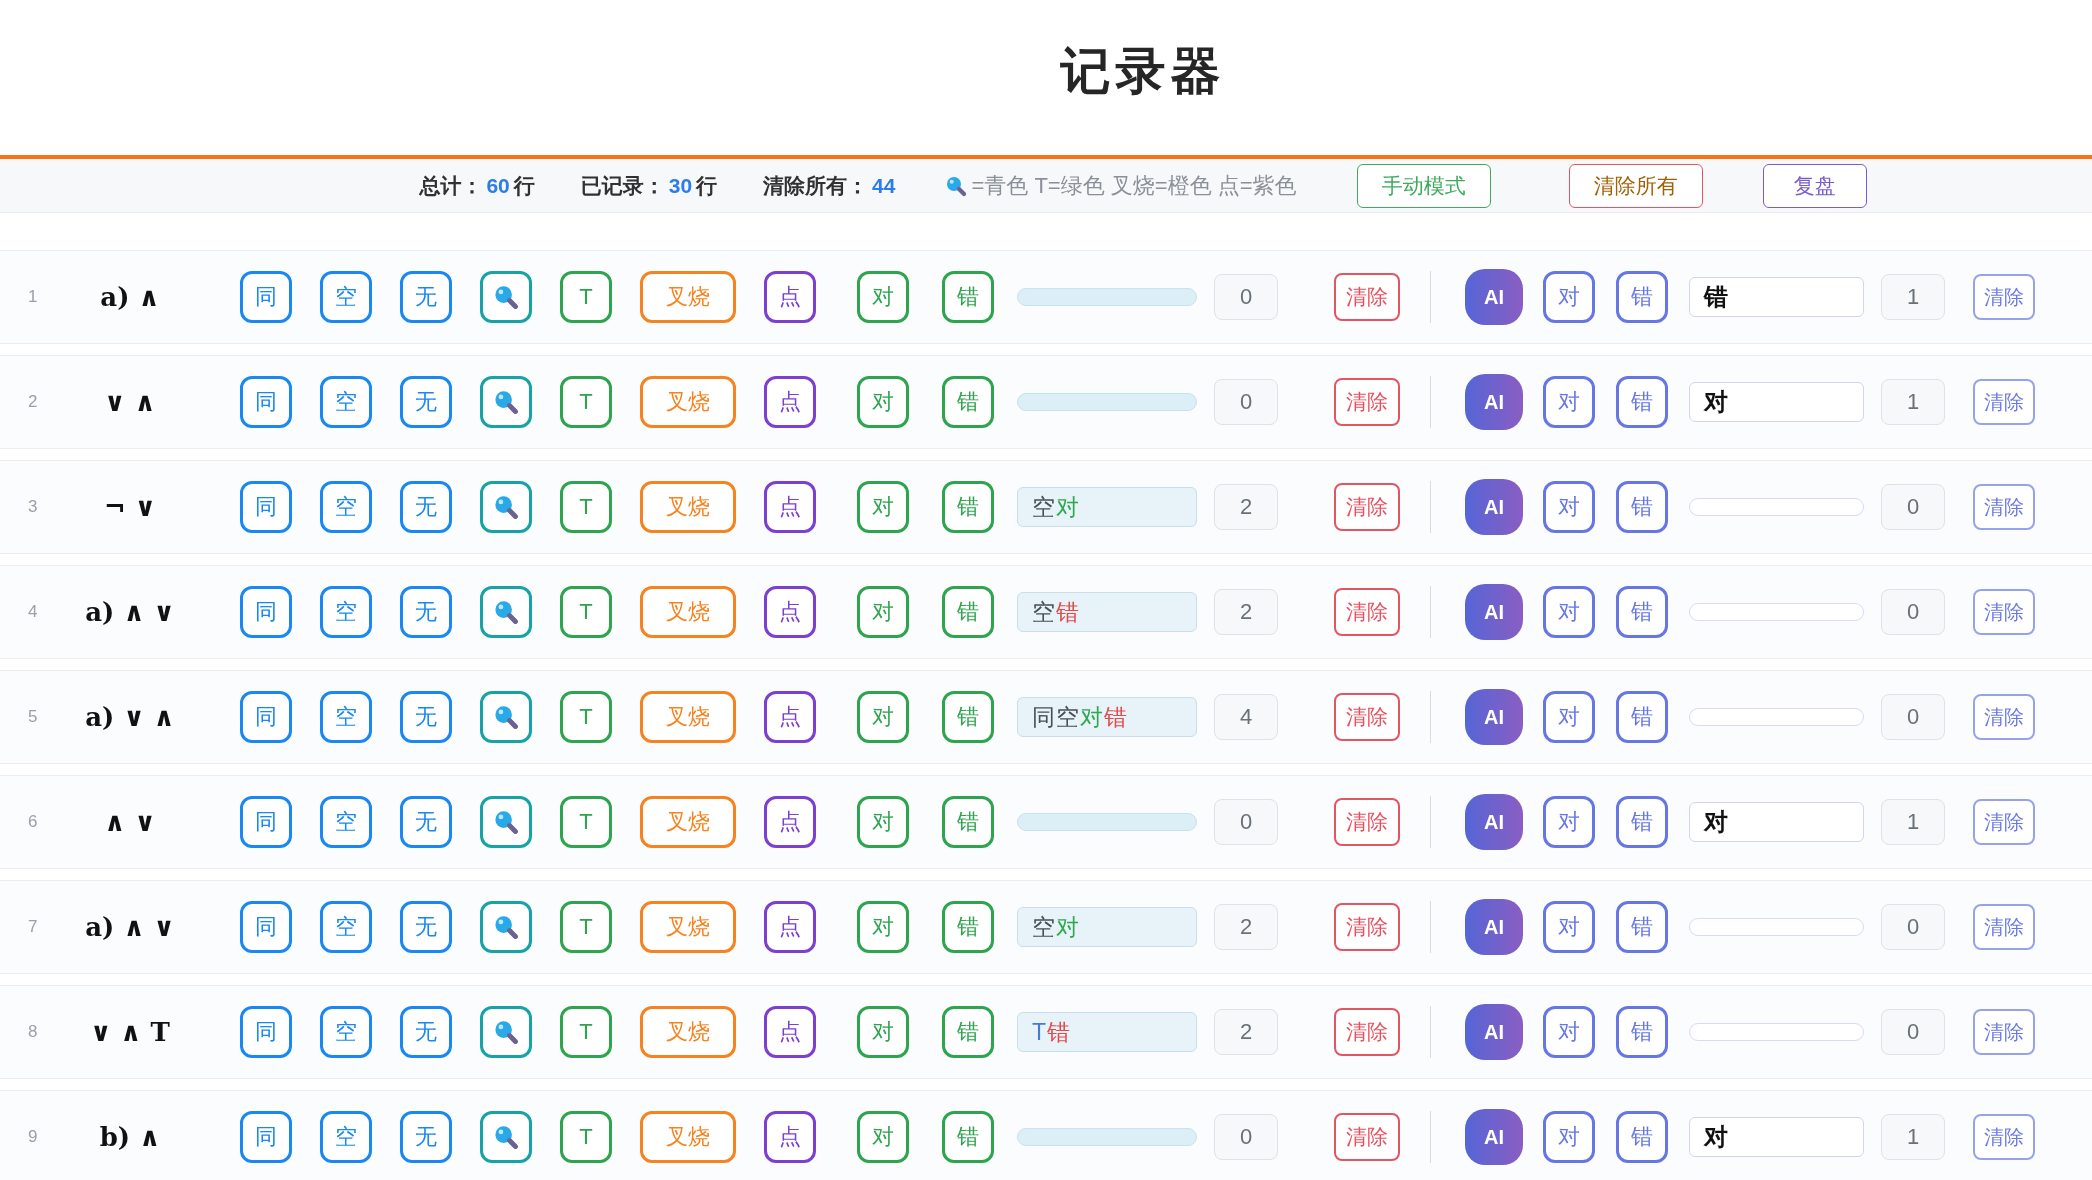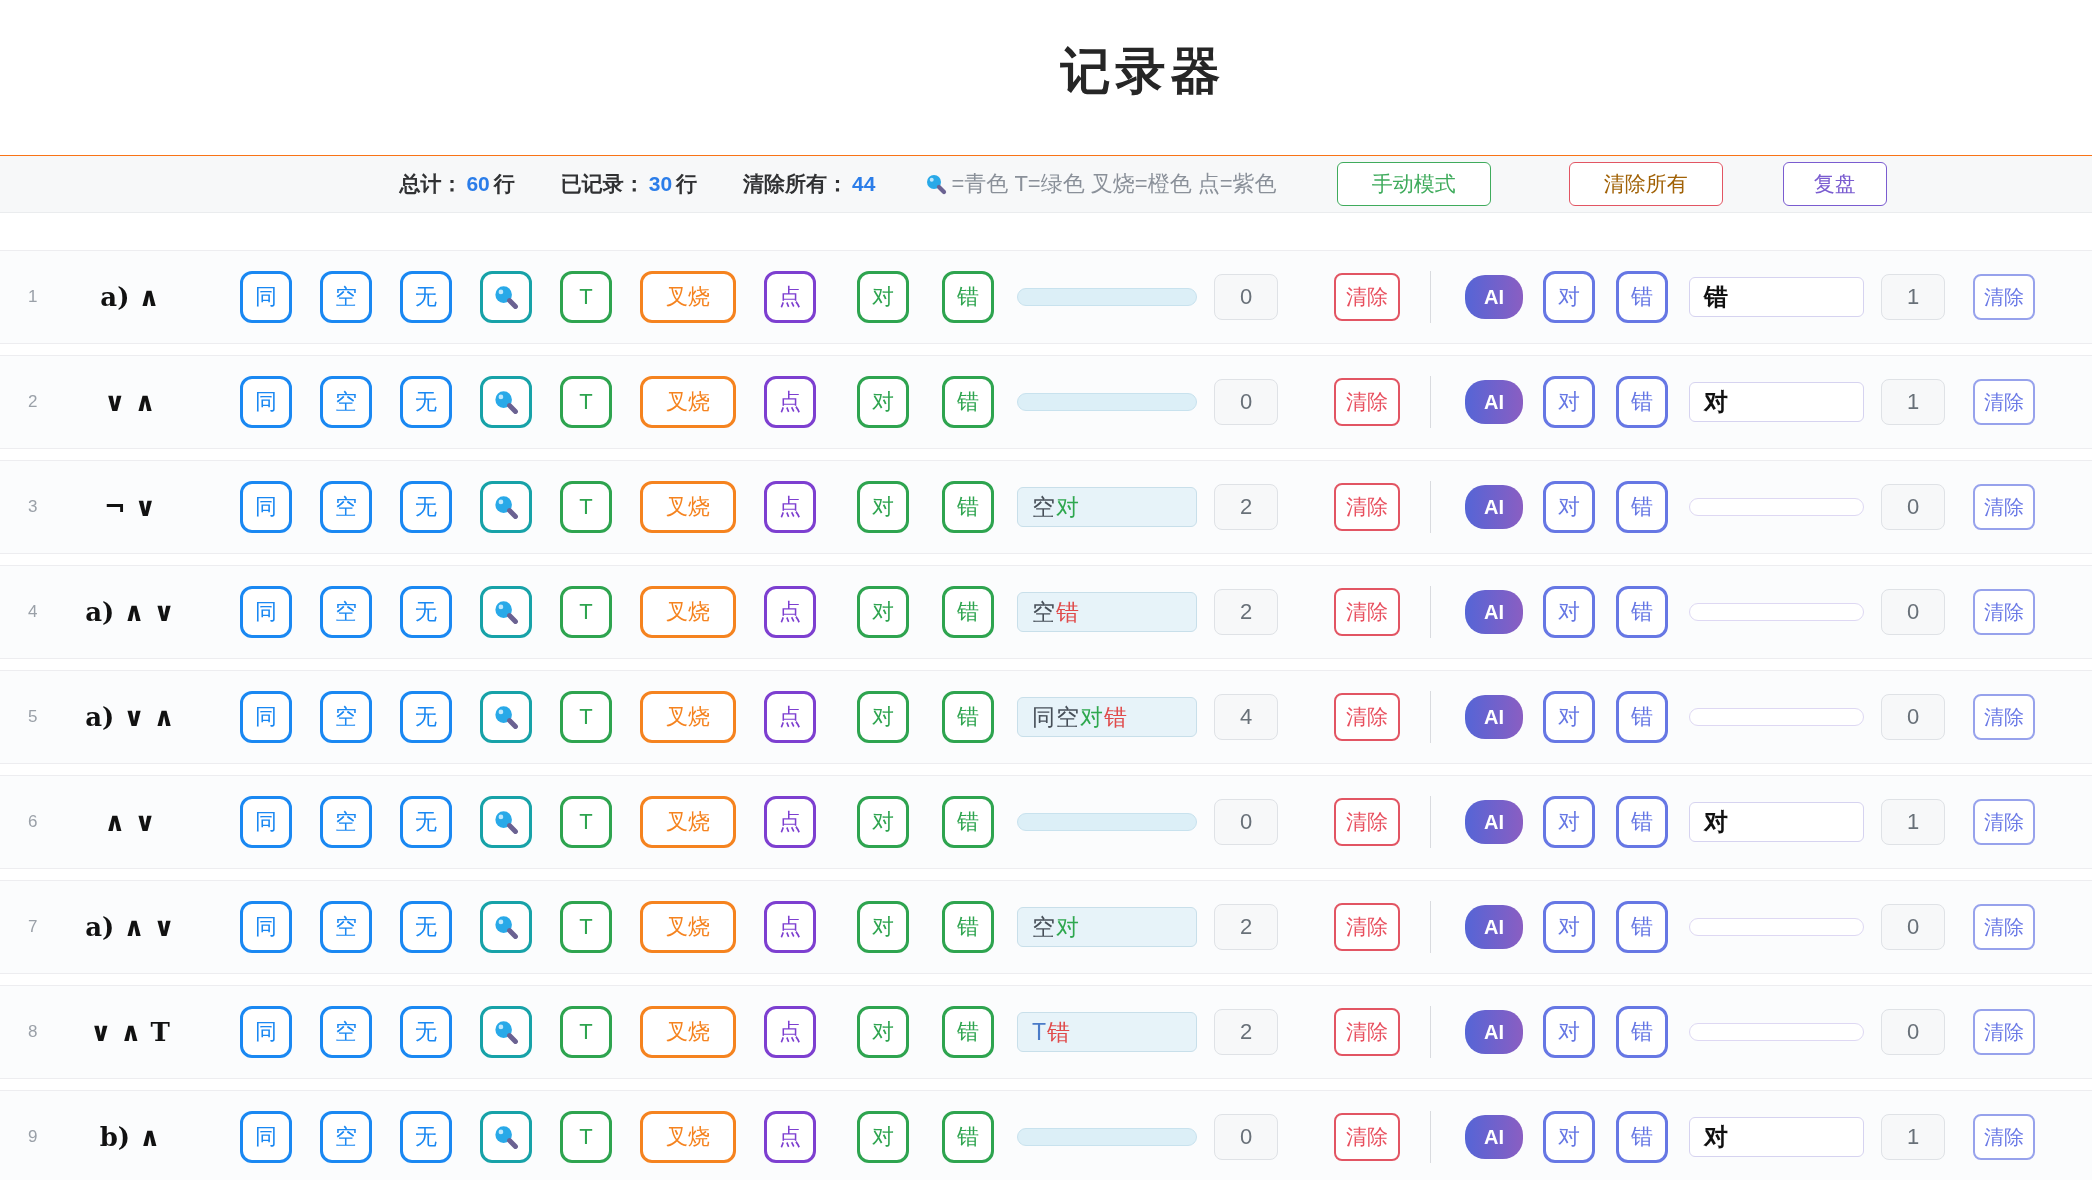--- a/index.html
+++ b/index.html
@@ -10,31 +10,31 @@
   .page-title {
     padding-top: 38px; height: 108px; text-align: center;
     transform: translateX(97px);
     font-family: "DejaVu Serif", serif; font-size: 50px; font-weight: 700;
     color: #262626; letter-spacing: 5px;
   }
 
   
   .stats-bar {
     margin-top: 47px; height: 58px; background: #f7f8f9;
-    border-top: 1px solid #f97316; border-bottom: 1px solid #eaecee;
+    border-top: 4px solid #f97316; border-bottom: 1px solid #eaecee;
     display: flex; align-items: center; justify-content: center;
   }
   .stats-inner { display: flex; align-items: center; transform: translateX(97px);
     font-size: 21px; font-weight: 700; color: #303133; white-space: nowrap; }
   .stat-group { margin-right: 46px; }
   .stat-value { color: #2b7de9; padding: 0 4px; }
   .legend { display: flex; align-items: center; font-weight: 400; font-size: 22px;
     color: #8a9099; margin-right: 60px; }
   .legend .mag-ico { margin-right: 4px; display: inline-flex; }
-  .hbtn { background: #fff; border-radius: 6px; height: 44px; padding: 0 34px;
+  .hbtn { background: #fff; border-radius: 6px; height: 44px; padding: 0 24px;
     font-size: 21px; display: inline-flex; align-items: center; cursor: pointer; }
   .btn-manual { border: 1.5px solid #3fab5c; color: #3fab5c; margin-right: 78px; }
   .btn-clear-all { border: 1.5px solid #e25563; color: #a16207; margin-right: 60px; }
   .btn-replay { border: 1.5px solid #7a5cd0; color: #7a5cd0; padding: 0 30px; }
 
   
   .rows { margin-top: 37px; }
   .row { height: 94px; background: #fbfcfd; margin-bottom: 11px;
     border-top: 1px solid #ededf0; border-bottom: 1px solid #ededf0;
     display: flex; align-items: center; }
@@ -64,21 +64,21 @@
   .count { width: 64px; height: 46px; margin-left: 17px; border: 1px solid #dfe2e6;
     background: #f7f8f9; border-radius: 8px; color: #687078; font-size: 22px;
     display: flex; align-items: center; justify-content: center; }
 
   .clear-main { margin-left: 56px; width: 66px; height: 48px; background: #fff;
     border: 2px solid #e25563; color: #e8505f; border-radius: 8px; font-size: 21px;
     display: flex; align-items: center; justify-content: center; cursor: pointer; }
 
   .divider { margin-left: 30px; width: 1px; height: 52px; background: #d9dbdf; }
 
-  .ai-badge { margin-left: 34px; width: 58px; height: 44px; border-radius: 20px;
+  .ai-badge { margin-left: 34px; width: 58px; height: 56px; border-radius: 20px;
     background: linear-gradient(90deg, #5565d6, #8a5ec2); color: #fff;
     font-weight: 700; font-size: 20px; display: flex; align-items: center;
     justify-content: center; flex-shrink: 0; }
   .ai-btn { width: 52px; height: 52px; border-radius: 12px; background: #fff;
     border: 3px solid #6677e4; color: #6677e4; font-size: 22px;
     display: flex; align-items: center; justify-content: center; cursor: pointer; }
   .ai-right { margin-left: 20px; }
   .ai-wrong { margin-left: 21px; }
 
   .ai-rec { width: 175px; margin-left: 21px; }

